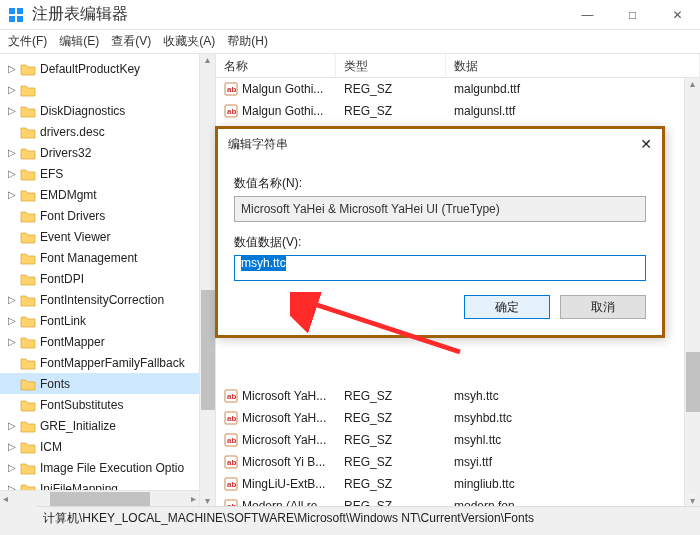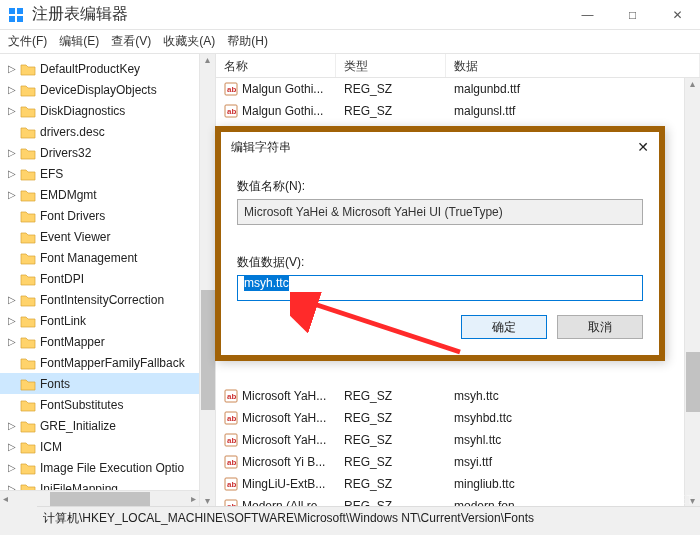--- a/index.html
+++ b/index.html
@@ -41,21 +41,21 @@
 .list-row .cell { padding: 0 8px; overflow: hidden; text-overflow: ellipsis; white-space: nowrap; color: #222; }
 .list-row .cell.name { width: 120px; display: flex; align-items: center; gap: 4px; }
 .list-row .cell.type { width: 110px; }
 .list-row .cell.data { flex: 1; }
 .val-icon { width: 14px; height: 14px; flex-shrink: 0; }
 
 
 .statusbar { height: 24px; background: #f0f0f0; border-top: 1px solid #ddd; display: flex; align-items: center; padding: 0 6px; color: #222; white-space: nowrap; overflow: hidden; margin-left: 37px; }
 
 
-.dialog { position: absolute; left: 215px; top: 126px; width: 450px; background: #fff; border: 6px solid #a16207; box-shadow: 2px 2px 10px rgba(0,0,0,0.2); }
+.dialog { position: absolute; left: 215px; top: 126px; width: 450px; background: #fff; border: 3px solid #a16207; box-shadow: 2px 2px 10px rgba(0,0,0,0.2); }
 .dialog .dlg-title { height: 30px; display: flex; align-items: center; padding: 0 10px; font-size: 12px; color: #222; }
 .dialog .dlg-close { margin-left: auto; font-size: 14px; cursor: default; }
 .dialog .dlg-body { padding: 10px 16px 16px 16px; }
 .dialog label { display: block; margin: 6px 0 4px 0; color: #222; }
 .dialog .ro-input { width: 100%; height: 26px; border: 1px solid #aaa; background: #f0f0f0; padding: 0 6px; color: #333; font-size: 12px; }
 .dialog .tx-input { width: 100%; height: 26px; border: 1px solid #0078d7; padding: 0 6px; font-size: 12px; }
 .dialog .tx-input .sel { background: #0078d7; color: #fff; padding: 1px 0; }
 .dialog .btn-row { display: flex; justify-content: flex-end; gap: 10px; margin-top: 14px; }
 .dialog .btn { width: 86px; height: 24px; border: 1px solid #adadad; background: #e1e1e1; color: #222; text-align: center; line-height: 22px; cursor: default; }
 .dialog .btn.primary { border: 1px solid #0078d7; background: #e5f1fb; }
@@ -107,21 +107,20 @@
           <svg class="folder" viewBox="0 0 16 14">
             <path d="M1 3 L1 13 L15 13 L15 5 L8 5 L6 3 Z" fill="#ffd36b" stroke="#d9a334" stroke-width="0.7"></path>
           </svg>
           <span>DefaultProductKey</span>
         </div>
         <div class="tree-row">
           <span class="twisty">▷</span>
           <svg class="folder" viewBox="0 0 16 14">
             <path d="M1 3 L1 13 L15 13 L15 5 L8 5 L6 3 Z" fill="#ffd36b" stroke="#d9a334" stroke-width="0.7"></path>
           </svg>
-          <span>DeviceDisplayObjects</span>
         </div>
         <div class="tree-row">
           <span class="twisty">▷</span>
           <svg class="folder" viewBox="0 0 16 14">
             <path d="M1 3 L1 13 L15 13 L15 5 L8 5 L6 3 Z" fill="#ffd36b" stroke="#d9a334" stroke-width="0.7"></path>
           </svg>
           <span>DiskDiagnostics</span>
         </div>
         <div class="tree-row">
           <span class="twisty"></span>
@@ -390,21 +389,21 @@
 </div>
 
 <div class="dialog">
   <div class="dlg-title">
     <span>编辑字符串</span>
     <span class="dlg-close">✕</span>
   </div>
   <div class="dlg-body">
     <label>数值名称(N):</label>
     <input class="ro-input" readonly="" value="Microsoft YaHei &amp; Microsoft YaHei UI (TrueType)" style="">
-    <label style="margin-top:29px">数值数据(V):</label>
+    <label style="margin-top:12px">数值数据(V):</label>
     <div class="tx-input"><span class="sel">msyh.ttc</span></div>
     <div class="btn-row">
       <div class="btn primary">确定</div>
       <div class="btn">取消</div>
     </div>
   </div>
 </div>
 
 <svg class="arrow-anno" viewBox="0 0 180 70">
   <defs>

